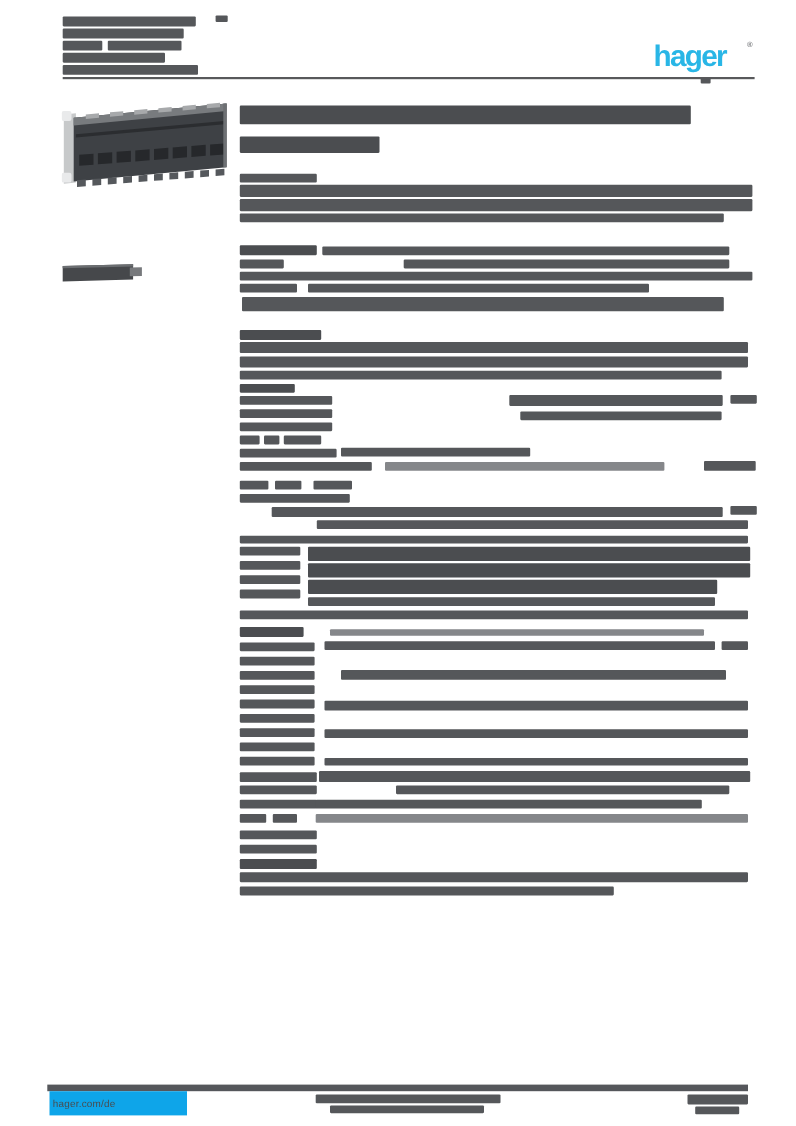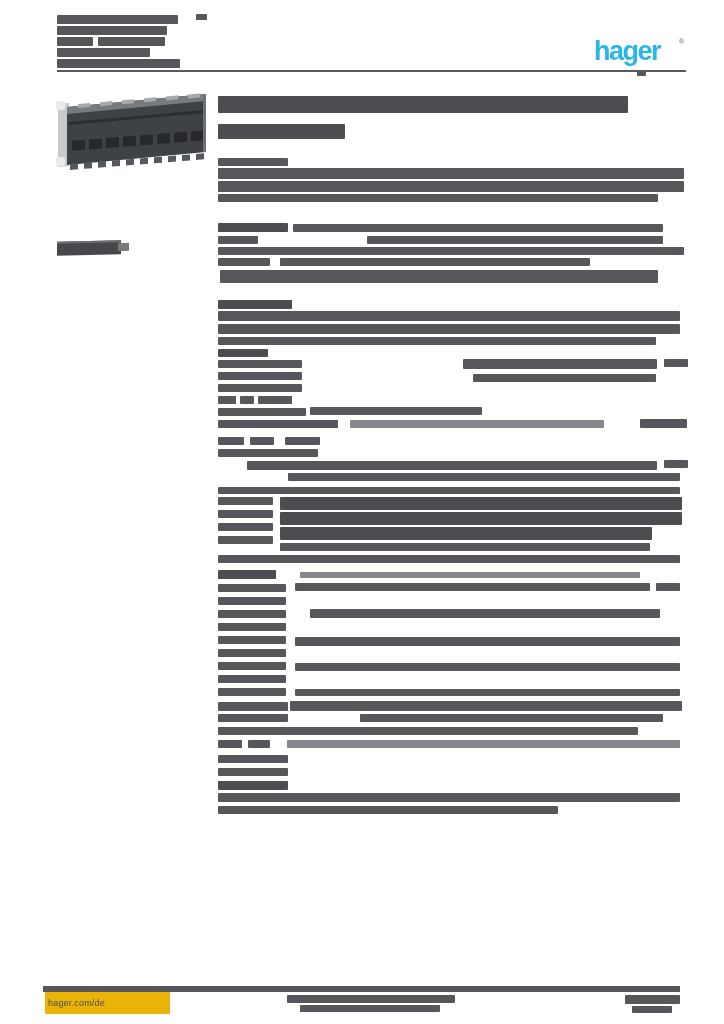--- a/index.html
+++ b/index.html
@@ -36,21 +36,21 @@
     background:#46484b;border-top:2px solid #6b6e71;
     transform:skewY(-1.5deg);
   }
   .product-thumb-tail{
     position:absolute;left:118px;top:243px;width:11px;height:8px;
     background:#77797c;transform:skewY(-1.5deg);
   }
   
   .footer-bar{position:absolute;left:43px;top:986px;width:637px;height:6px;background:#55575b;}
   .footer-urlbox{
-    position:absolute;left:45px;top:992px;width:125px;height:22px;background:#eab308;
+    position:absolute;left:45px;top:992px;width:125px;height:22px;background:#0ea5e9;
     display:flex;align-items:center;
   }
   .footer-url{
     color:#4a4c4e;font-size:9px;letter-spacing:0.2px;padding-left:3px;
     font-family:"Liberation Sans", sans-serif;
   }
 </style>
 </head>
 <body>
 

